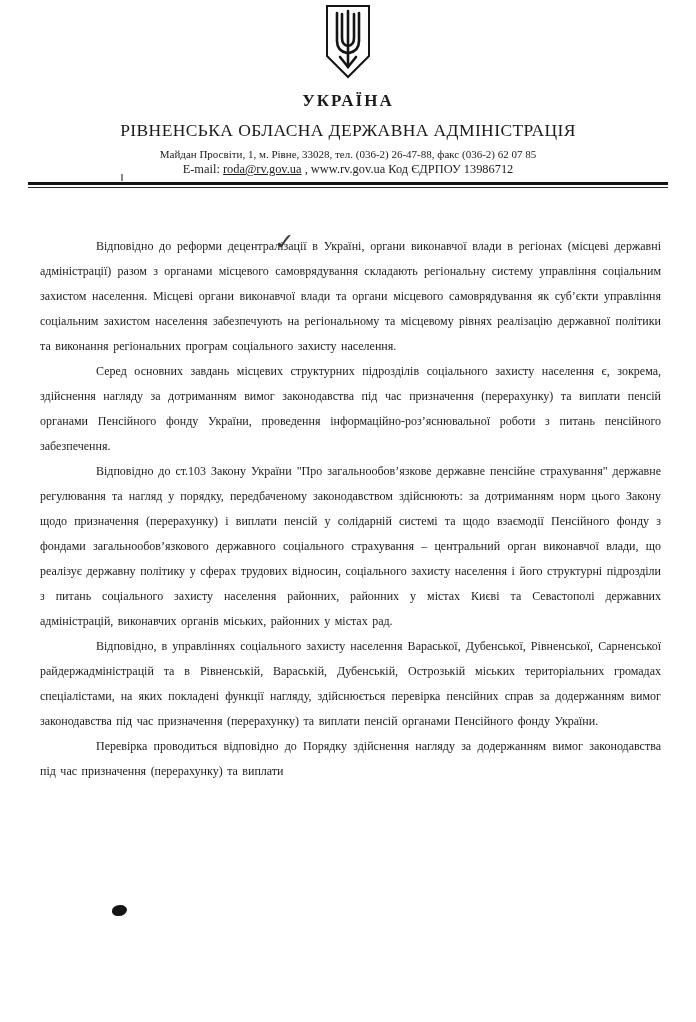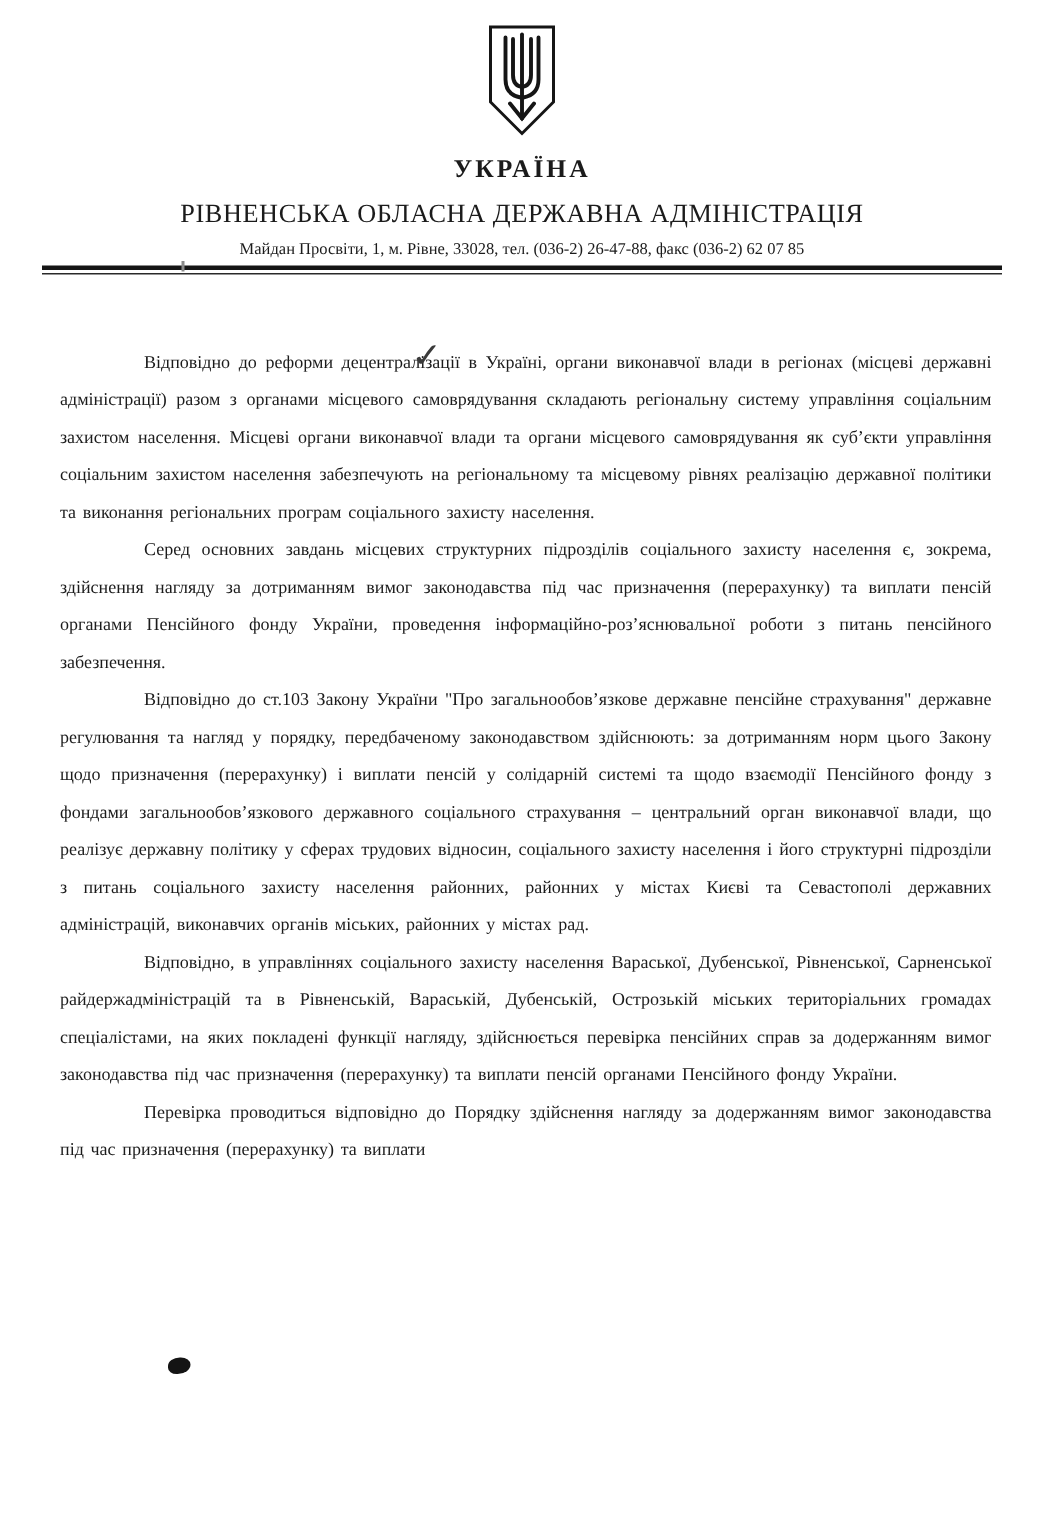--- a/index.html
+++ b/index.html
@@ -6,21 +6,21 @@
   .page{
     position:relative;
     width:696px;height:1022px;
     margin:0 auto;
     background:#ffffff;
     overflow:hidden;
     color:#1b1b1b;
     font-family:"Liberation Serif", serif;
   }
   
-  .letterhead{padding-top:15px;text-align:center;}
+  .letterhead{padding-top:3px;text-align:center;}
   .emblem{display:block;margin:0 auto;}
   .country{
     margin-top:10px;
     font-size:17px;font-weight:bold;letter-spacing:2px;
   }
   .org-name{
     margin-top:9px;
     font-size:17.5px;font-weight:normal;letter-spacing:.4px;
   }
   .addr-line{margin-top:7px;font-size:11px;}
@@ -76,20 +76,21 @@
         <path d="M14 10 V38 Q14 48 24 50"></path>
         <path d="M36 10 V38 Q36 48 26 50"></path>
         <path d="M19 11 V35 Q19 42 25 43 Q31 42 31 35 V11"></path>
         <path d="M25 50 V64"></path>
         <path d="M17 54 L25 64 L33 54"></path>
       </g>
     </svg>
     <div class="country">УКРАЇНА</div>
     <div class="org-name">РІВНЕНСЬКА ОБЛАСНА ДЕРЖАВНА АДМІНІСТРАЦІЯ</div>
     <div class="addr-line">Майдан Просвіти, 1, м. Рівне, 33028, тел. (036-2) 26-47-88, факс (036-2) 62 07 85</div>
+    <div class="email-line"><span>E-mail: </span><span class="email-underlined">roda@rv.gov.ua</span><span> , www.rv.gov.ua  Код ЄДРПОУ 13986712</span></div>
     <div class="rule"></div>
   </div>
 
   <div class="addressee">
     <span class="checkmark">✓</span>
   </div>
 
   <div class="body-text">
     <p>Відповідно до реформи децентралізації в Україні, органи виконавчої влади в регіонах (місцеві державні адміністрації) разом з органами місцевого самоврядування складають регіональну систему управління соціальним захистом населення. Місцеві органи виконавчої влади та органи місцевого самоврядування як суб’єкти управління соціальним захистом населення забезпечують на регіональному та місцевому рівнях реалізацію державної політики та виконання регіональних програм соціального захисту населення.</p>
     <p>Серед основних завдань місцевих структурних підрозділів соціального захисту населення є, зокрема, здійснення нагляду за дотриманням вимог законодавства під час призначення (перерахунку) та виплати пенсій органами Пенсійного фонду України, проведення інформаційно-роз’яснювальної роботи з питань пенсійного забезпечення.</p>

